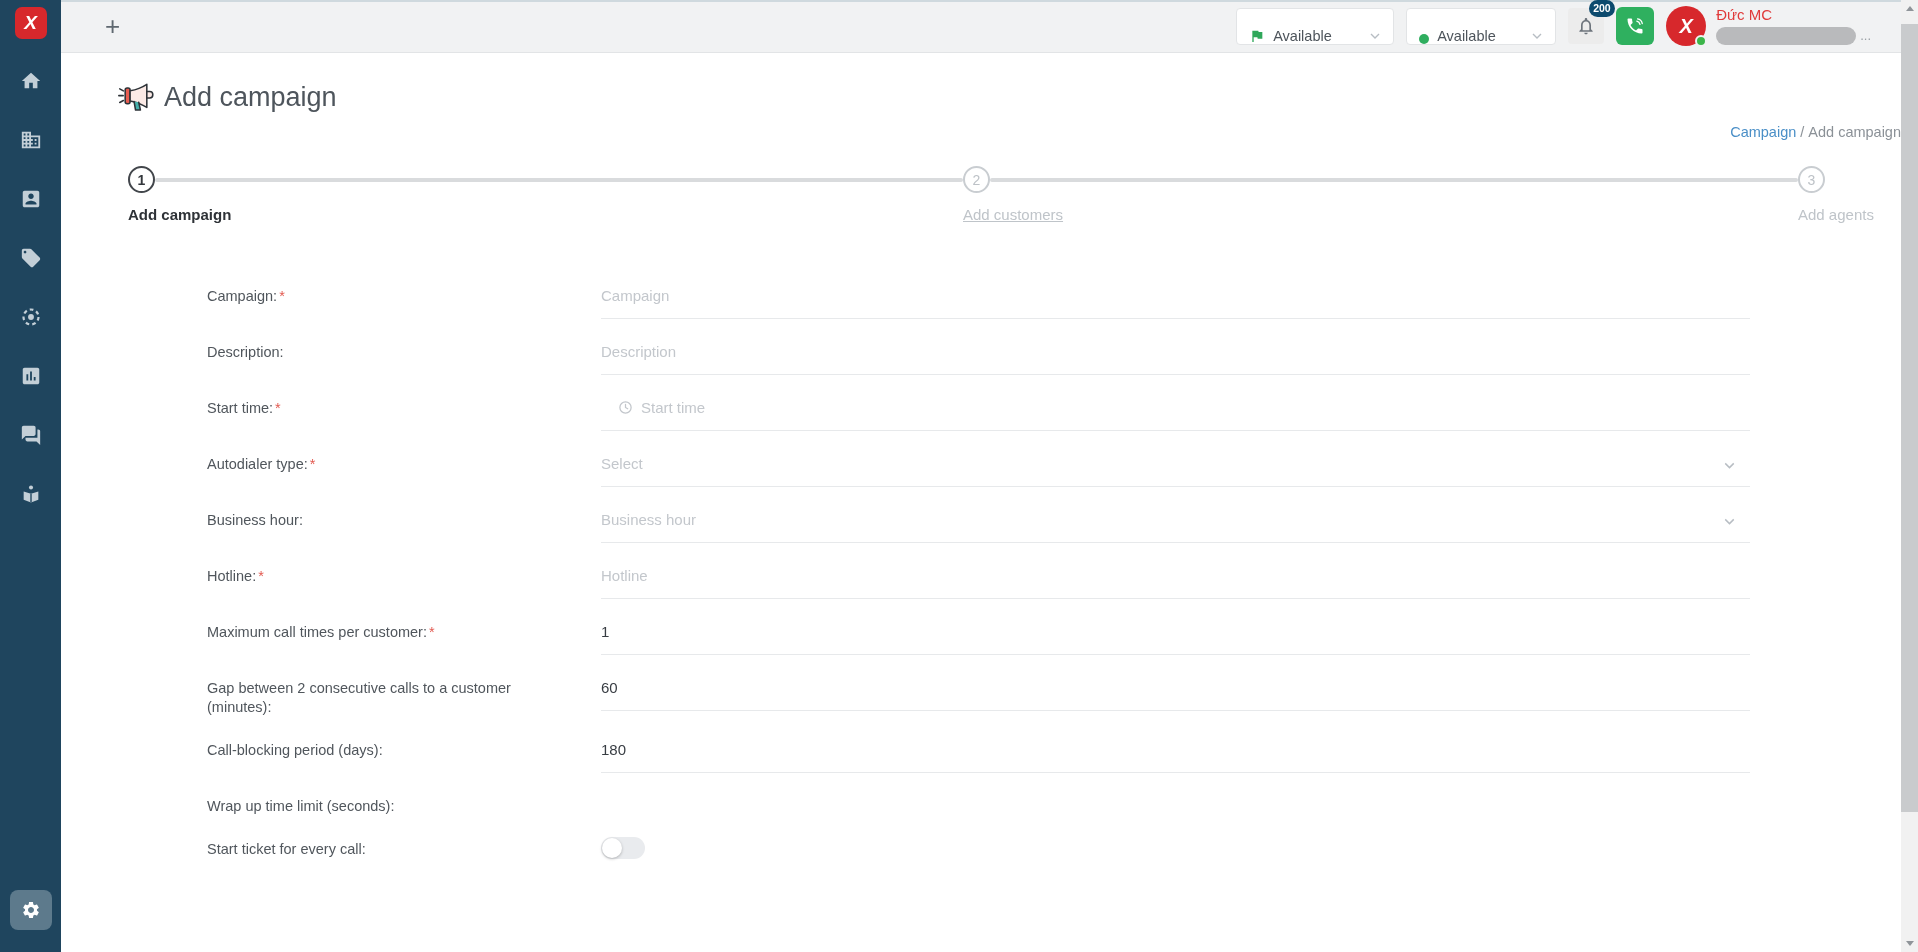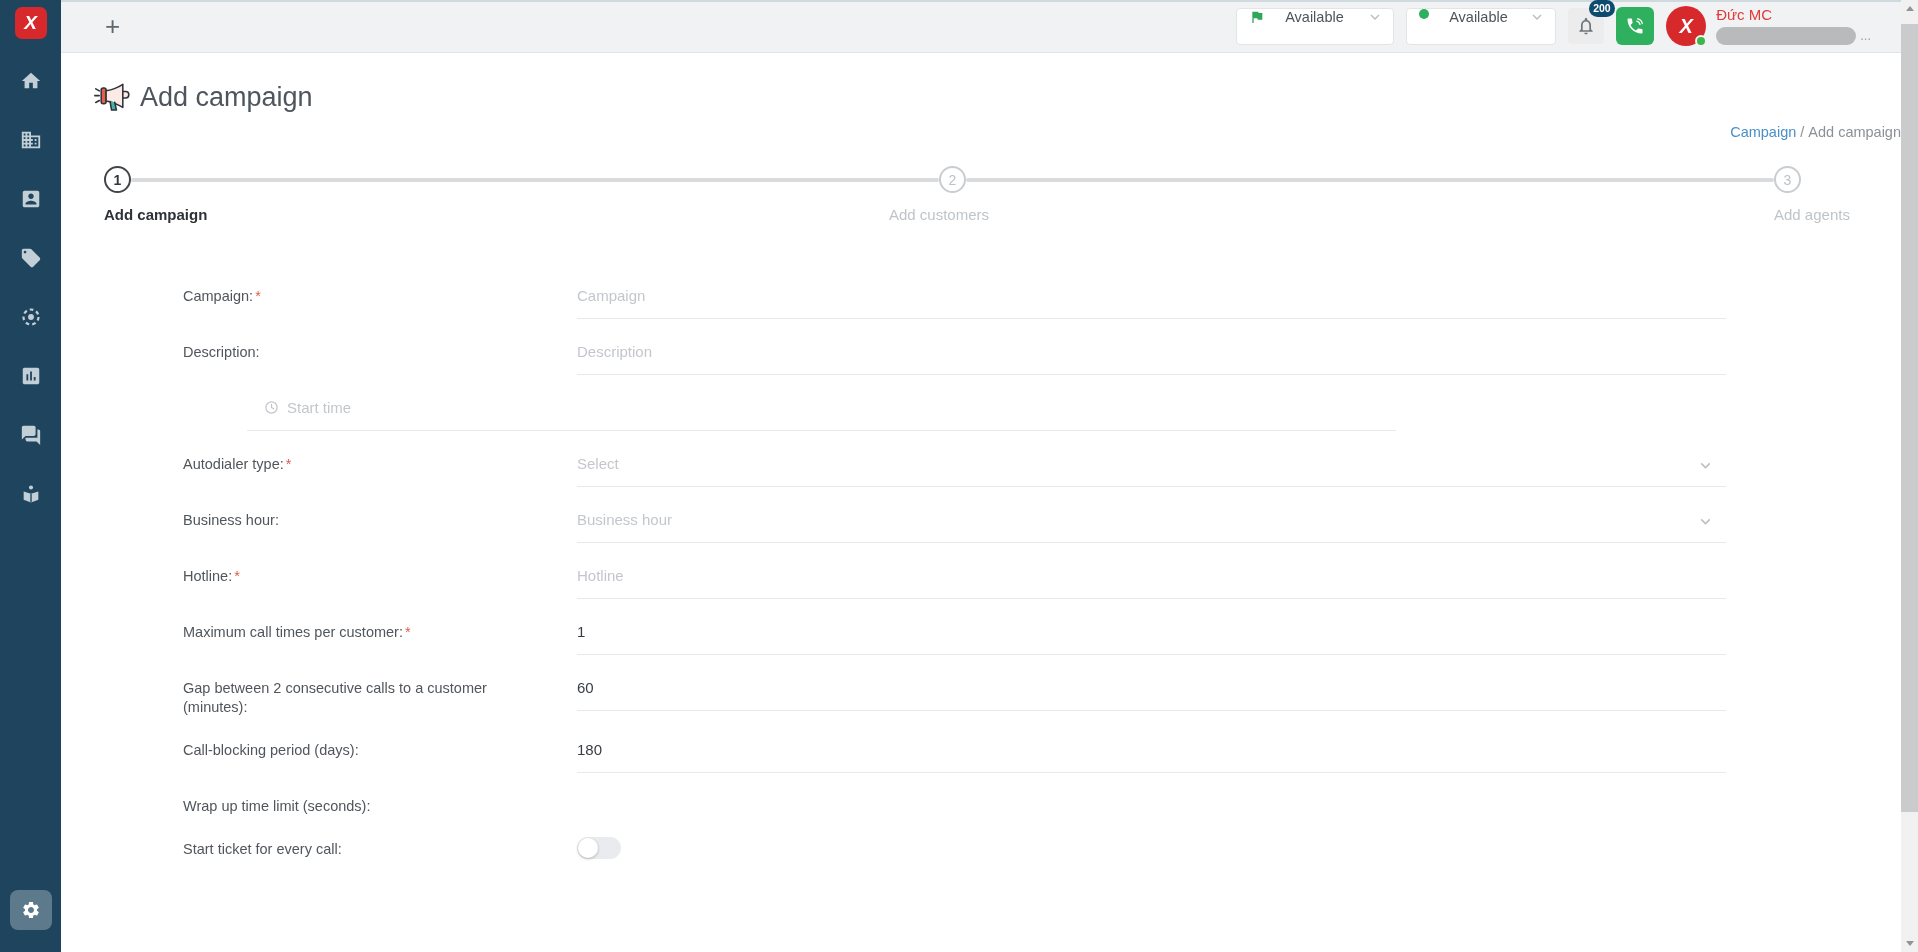--- a/index.html
+++ b/index.html
@@ -22,21 +22,21 @@
     display: flex; align-items: center; justify-content: center; cursor: pointer; }
 
   
   .main { flex: 1; display: flex; flex-direction: column; margin-right: 17px; min-width: 0; }
   .topbar { height: 53px; background: #f1f2f3; border-bottom: 1px solid #e2e4e6;
     box-shadow: inset 0 2px 0 #cfd9de; display: flex; align-items: center; flex-shrink: 0; }
   .plus { margin-left: 44px; font-size: 26px; color: #5f6870; font-weight: 300;
     line-height: 1; cursor: pointer; }
   .tb-right { margin-left: auto; display: flex; align-items: center; gap: 12px; padding-right: 30px; }
   .status-select { height: 37px; background: #fff; border: 1px solid #e2e4e6; border-radius: 4px;
-    display: flex; align-items: flex-start; padding: 0 10px 0 12px; gap: 20px; font-size: 14.5px;
+    display: flex; align-items: flex-end; padding: 0 10px 0 12px; gap: 8px; font-size: 14.5px;
     color: #4d545b; cursor: pointer; }
   .status-select.w1 { width: 158px; } .status-select.w2 { width: 150px; }
   .status-select .chev { margin-left: auto; }
   .dot { width: 10px; height: 10px; border-radius: 50%; background: #2fae5f; }
   .bell-btn { width: 36px; height: 36px; background: #ececec; border-radius: 4px; display: flex;
     align-items: center; justify-content: center; position: relative; cursor: pointer; }
   .badge { position: absolute; top: -8px; left: 21px; background: #0c4a6e; color: #fff;
     font-size: 10.5px; line-height: 1; padding: 3px 4px; border-radius: 9px; font-weight: bold; }
   .phone-btn { width: 38px; height: 38px; background: #2fb05f; border-radius: 6px; display: flex;
     align-items: center; justify-content: center; cursor: pointer; }
@@ -46,21 +46,21 @@
     font-size: 20px; font-style: italic; flex-shrink: 0; }
   .presence { position: absolute; right: -1px; bottom: -1px; width: 12px; height: 12px;
     background: #3cb54a; border: 2px solid #f1f2f3; border-radius: 50%; }
   .user-meta { display: flex; flex-direction: column; }
   .user-name { color: #e03a3a; font-size: 15px; line-height: 18px; }
   .mask-row { display: flex; align-items: center; gap: 4px; margin-top: 3px; }
   .mask { width: 140px; height: 18px; background: #b9babc; border-radius: 9px; }
   .mask-ellipsis { color: #9aa0a5; font-size: 13px; line-height: 10px; }
 
   
-  .content { flex: 1; background: #fff; padding: 26px 0 0 32px; overflow: hidden; }
+  .content { flex: 1; background: #fff; padding: 26px 0 0 32px; overflow: hidden; margin-left: 24px; }
   .page-header { display: flex; align-items: center; gap: 7px; }
   .page-title { font-size: 27px; color: #4e555c; font-weight: 400; }
   .breadcrumb { margin-top: 9px; font-size: 14.5px; color: #8b9197; text-align: right; }
   .bc-link { color: #4a8fc7; cursor: pointer; }
   .bc-sep { margin: 0 4px; }
 
   
   .steps { position: relative; height: 62px; margin: 26px 0 0 11px; width: 1697px; }
   .conn { position: absolute; top: 12px; height: 4px; border-radius: 2px; background: #d9dbdd; }
   .conn.c1 { left: 27px; width: 808px; } .conn.c2 { left: 862px; width: 808px; }
@@ -231,39 +231,40 @@
       <div class="breadcrumb">
         <span class="bc-link">Campaign</span><span class="bc-sep">/</span><span>Add campaign</span>
       </div>
 
       <div class="steps">
         <div class="conn c1"></div>
         <div class="conn c2"></div>
       <div class="step-circle sp1 active">1</div>
           <div class="step-label sp1 active" style="left: 0px;">Add campaign</div>
           <div class="step-circle sp2">2</div>
-          <div class="step-label sp2" style="left: 785px;">Add customers</div>
+          <div class="step-label sp2" style="left: 835px; text-decoration: underline;">Add customers</div>
           <div class="step-circle sp3">3</div>
           <div class="step-label sp3" style="left: 1670px;">Add agents</div>
         </div>
 
       <div class="form">
           <div class="frow">
             <div class="flabel"><span>Campaign:</span><span class="req">*</span></div>
             <div class="finput text">
               <span class="placeholder">Campaign</span>
             </div>
           </div>
           <div class="frow">
             <div class="flabel"><span>Description:</span></div>
             <div class="finput text">
               <span class="placeholder">Description</span>
             </div>
           </div>
           <div class="frow">
+            <div class="flabel"><span>Start time:</span><span class="req">*</span></div>
             <div class="finput time">
               <svg viewBox="0 0 24 24" width="15" height="15">
                 <circle cx="12" cy="12" r="9" fill="none" stroke="#c2c6cb" stroke-width="2"></circle>
                 <path d="M12 7v5l3.5 2" stroke="#c2c6cb" stroke-width="2" fill="none" stroke-linecap="round"></path>
               </svg>
               <span class="placeholder">Start time</span>
             </div>
           </div>
           <div class="frow">
             <div class="flabel"><span>Autodialer type:</span><span class="req">*</span></div>

